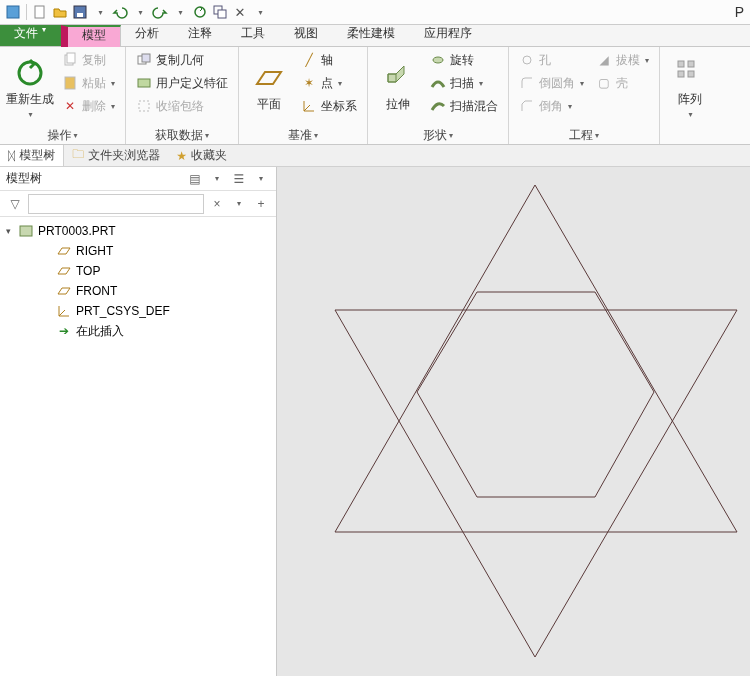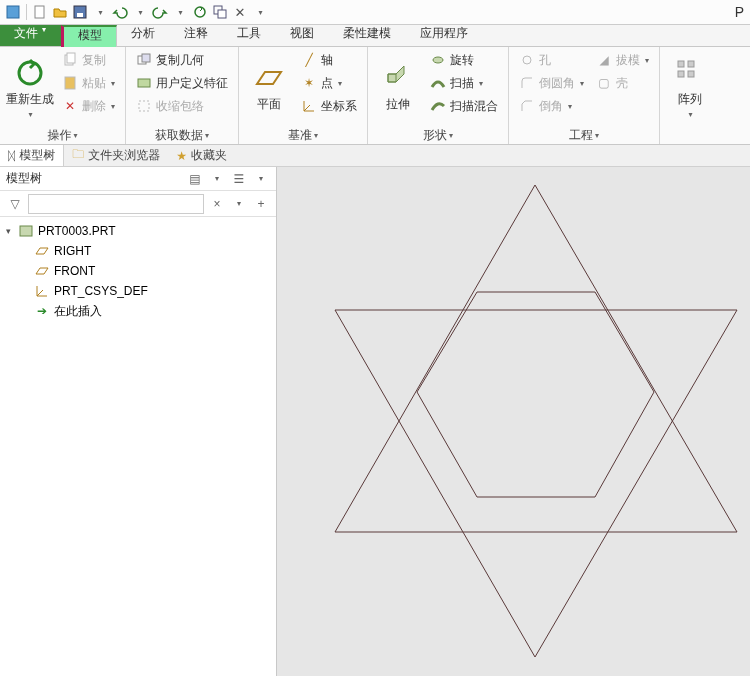--- a/index.html
+++ b/index.html
@@ -8,21 +8,21 @@
 
 .qat { height: 25px; background: #fcfcfc; border-bottom: 1px solid #ccc; display: flex; align-items: center; padding: 0 4px; gap: 2px; }
 .qat .ic { width: 18px; height: 18px; display: flex; align-items: center; justify-content: center; color: #555; font-size: 13px; cursor: pointer; }
 .qat .sep { width: 1px; height: 16px; background: #ccc; margin: 0 2px; }
 .qat .title-right { margin-left: auto; color: #333; font-size: 14px; padding-right: 2px; }
 
 
 .tabs { height: 22px; background: #f5f5f5; display: flex; align-items: stretch; border-bottom: 1px solid #c8c8c8; }
 .tab { padding: 0 14px; display: flex; align-items: flex-start; color: #333; cursor: pointer; border-right: 1px solid transparent; }
 .tab.file { background: #3c8f3c; color: #fff; font-weight: normal; }
-.tab.active { background: #86efac; border-top: 2px solid #3c8f3c; border-left: 3px solid #be185d; border-right: 1px solid #c8c8c8; margin-bottom: -1px; font-family: Liberation Mono, monospace; }
+.tab.active { background: #f9a8d4; border-top: 2px solid #3c8f3c; border-left: 7px solid #be185d; border-right: 1px solid #c8c8c8; margin-bottom: -1px; font-family: Liberation Mono, monospace; }
 
 
 .ribbon { height: 98px; background: #fafafa; border-bottom: 1px solid #c8c8c8; display: flex; }
 .group { border-right: 1px solid #d5d5d5; padding: 2px 6px 0 6px; display: flex; flex-direction: column; }
 .group-body { flex: 1; display: flex; gap: 4px; }
 .group-label { height: 18px; text-align: center; color: #444; font-size: 11px; display: flex; align-items: center; justify-content: center; gap: 2px; }
 .group-label .dd { font-size: 8px; color: #666; }
 .bigbtn { display: flex; flex-direction: column; align-items: center; justify-content: center; width: 48px; cursor: pointer; color: #333; gap: 2px; }
 .bigbtn .bicon { width: 32px; height: 32px; display: flex; align-items: center; justify-content: center; }
 .col { display: flex; flex-direction: column; gap: 1px; }
@@ -44,21 +44,21 @@
 .tree-header { height: 24px; display: flex; align-items: center; padding: 0 6px; color: #333; border-bottom: 1px solid #e0e0e0; justify-content: space-between; }
 .tree-header .tools { display: flex; gap: 4px; }
 .tree-header .tools span { width: 18px; height: 18px; display: flex; align-items: center; justify-content: center; color: #666; cursor: pointer; }
 .filter-row { height: 26px; display: flex; align-items: center; padding: 2px 6px; gap: 4px; border-bottom: 1px solid #e0e0e0; }
 .filter-row input { flex: 1; height: 20px; border: 1px solid #ccc; padding: 0 4px; }
 .filter-row .fb { width: 18px; height: 18px; display: flex; align-items: center; justify-content: center; color: #666; cursor: pointer; }
 .tree { padding: 4px 0; }
 .tree-node { display: flex; align-items: center; height: 20px; padding-left: 6px; cursor: pointer; }
 .tree-node .exp { width: 12px; font-size: 9px; color: #555; }
 .tree-node .nicon { width: 16px; height: 14px; display: inline-flex; align-items: center; justify-content: center; margin-right: 4px; }
-.tree-children { padding-left: 16px; }
+.tree-children { padding-left: 38px; }
 
 
 .viewport { flex: 1; background: #e6e6e6; position: relative; }
 .viewport svg { width: 100%; height: 100%; }
 
 
 svg.ic16 { width: 16px; height: 16px; }
 svg.ic32 { width: 32px; height: 32px; }
 </style>
 </head>
@@ -428,20 +428,29 @@
             </span>
             <span>RIGHT</span>
           </div>
         <div class="tree-node">
             <span class="exp"></span>
             <span class="nicon">
               <svg class="ic16" viewBox="0 0 16 16">
                 <path d="M2 11 L10 11 L14 5 L6 5 Z" fill="none" stroke="#b08020"></path>
               </svg>
             </span>
+            <span>TOP</span>
+          </div>
+        <div class="tree-node">
+            <span class="exp"></span>
+            <span class="nicon">
+              <svg class="ic16" viewBox="0 0 16 16">
+                <path d="M2 11 L10 11 L14 5 L6 5 Z" fill="none" stroke="#b08020"></path>
+              </svg>
+            </span>
             <span>FRONT</span>
           </div>
         <div class="tree-node">
             <span class="exp"></span>
             <span class="nicon">
               <svg class="ic16" viewBox="0 0 16 16">
                 <path d="M3 13 L3 3 M3 13 L13 13 M3 13 L9 7" stroke="#b08020" fill="none"></path>
               </svg>
             </span>
             <span>PRT_CSYS_DEF</span>

